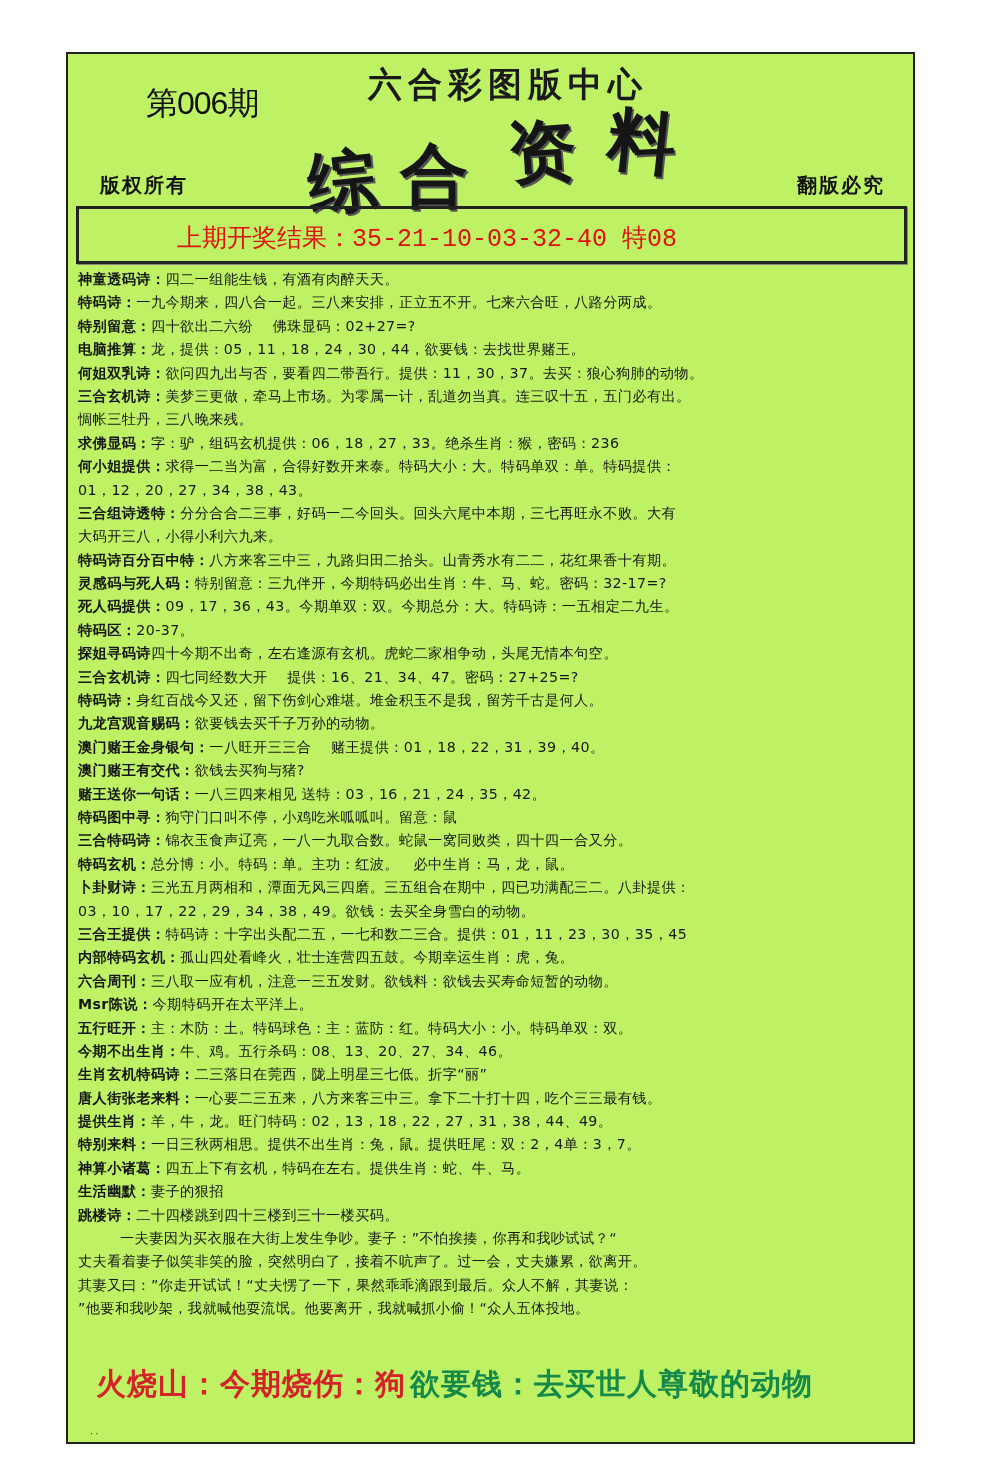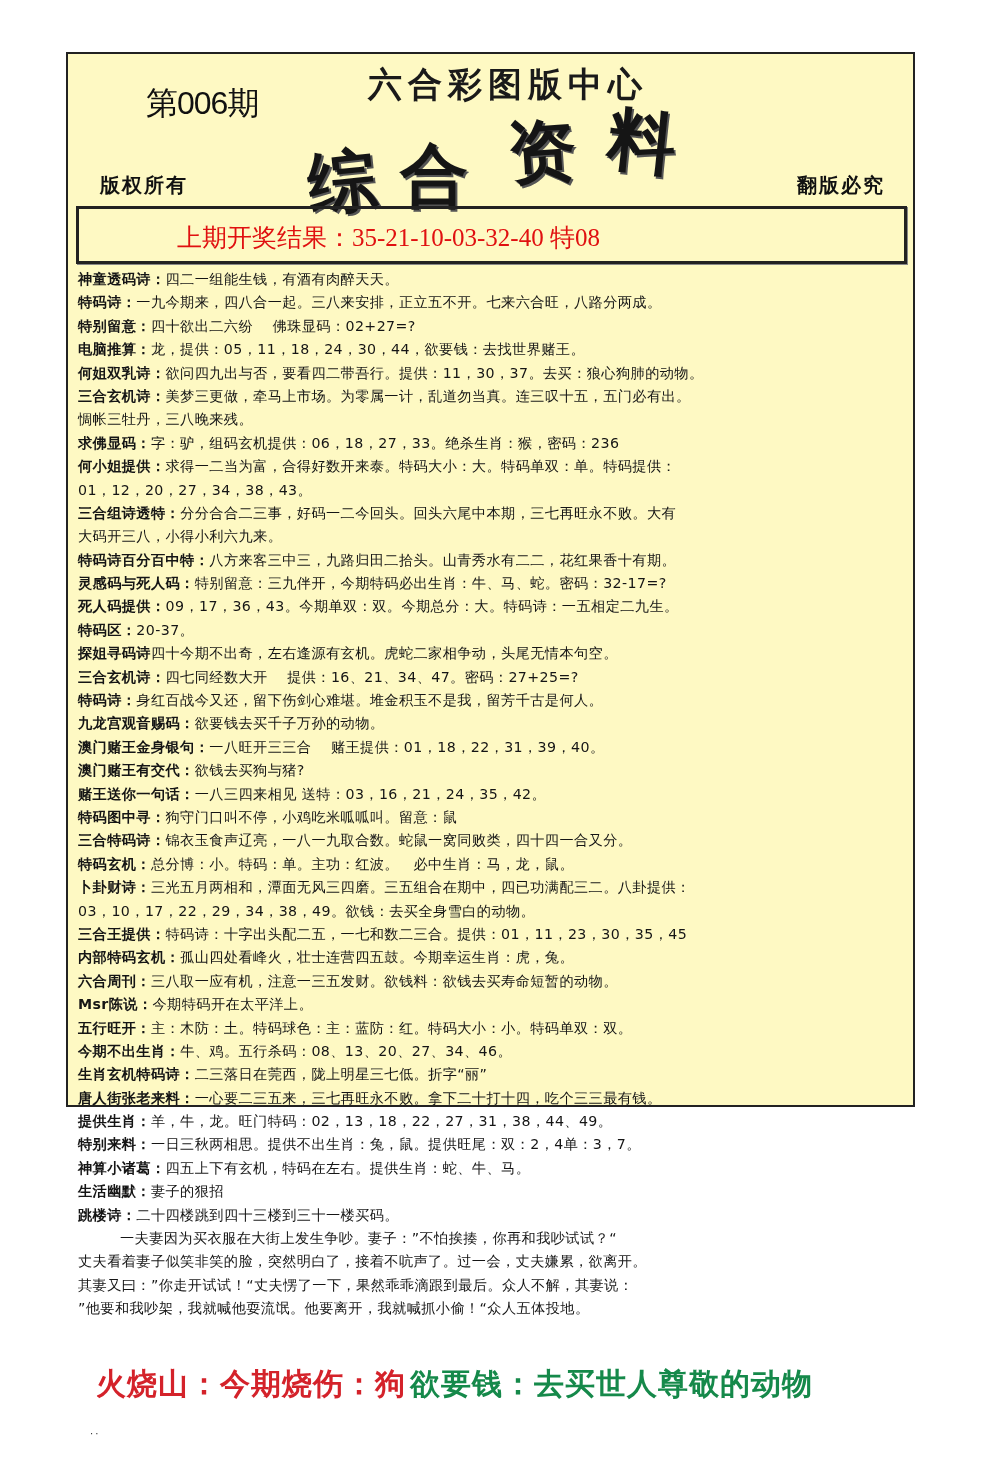--- a/index.html
+++ b/index.html
@@ -13,23 +13,23 @@
       position: relative;
       overflow: hidden;
       font-family: "DejaVu Sans", sans-serif;
       color: #111;
     }
     .sheet {
       position: absolute;
       left: 66px;
       top: 52px;
       width: 849px;
-      height: 1055px;
+      height: 1392px;
       border: 2px solid #222;
-      background: #fef9c3;
+      background: #bef264;
       box-sizing: border-box;
     }
     
     .issue {
       position: absolute;
       left: 78px;
       top: 28px;
       font-family: "Liberation Sans", sans-serif;
       font-size: 32px;
       letter-spacing: -1px;
@@ -89,21 +89,21 @@
       width: 831px;
       height: 58px;
       border: 3px solid #222;
       box-sizing: border-box;
       box-shadow: 1px 1px 0 #888;
     }
     .result-text {
       position: absolute;
       left: 98px;
       top: 12px;
-      font-family: Liberation Serif, serif;
+      font-family: Liberation Mono, monospace;
       font-size: 25px;
       color: #e01010;
       white-space: nowrap;
     }
     
     .content {
       position: absolute;
       left: 10px;
       top: 214px;
       width: 830px;
@@ -189,21 +189,21 @@
       <div class="line"><span class="lbl">特码玄机：</span><span>总分博：小。特码：单。主功：红波。　必中生肖：马，龙，鼠。</span></div>
       <div class="line"><span class="lbl">卜卦财诗：</span><span>三光五月两相和，潭面无风三四磨。三五组合在期中，四已功满配三二。八卦提供：</span></div>
       <div class="line"><span class="lbl"></span><span>03，10，17，22，29，34，38，49。欲钱：去买全身雪白的动物。</span></div>
       <div class="line"><span class="lbl">三合王提供：</span><span>特码诗：十字出头配二五，一七和数二三合。提供：01，11，23，30，35，45</span></div>
       <div class="line"><span class="lbl">内部特码玄机：</span><span>孤山四处看峰火，壮士连营四五鼓。今期幸运生肖：虎，兔。</span></div>
       <div class="line"><span class="lbl">六合周刊：</span><span>三八取一应有机，注意一三五发财。欲钱料：欲钱去买寿命短暂的动物。</span></div>
       <div class="line"><span class="lbl">Msr陈说：</span><span>今期特码开在太平洋上。</span></div>
       <div class="line"><span class="lbl">五行旺开：</span><span>主：木防：土。特码球色：主：蓝防：红。特码大小：小。特码单双：双。</span></div>
       <div class="line"><span class="lbl">今期不出生肖：</span><span>牛、鸡。五行杀码：08、13、20、27、34、46。</span></div>
       <div class="line"><span class="lbl">生肖玄机特码诗：</span><span>二三落日在莞西，陇上明星三七低。折字“丽”</span></div>
-      <div class="line"><span class="lbl">唐人街张老来料：</span><span>一心要二三五来，三七再旺永不败。拿下二十打十四，吃个三三最有钱。</span></div>
+      <div class="line"><span class="lbl">唐人街张老来料：</span><span>一心要二三五来，八方来客三中三。拿下二十打十四，吃个三三最有钱。</span></div>
       <div class="line"><span class="lbl">提供生肖：</span><span>羊，牛，龙。旺门特码：02，13，18，22，27，31，38，44、49。</span></div>
       <div class="line"><span class="lbl">特别来料：</span><span>一日三秋两相思。提供不出生肖：兔，鼠。提供旺尾：双：2，4单：3，7。</span></div>
       <div class="line"><span class="lbl">神算小诸葛：</span><span>四五上下有玄机，特码在左右。提供生肖：蛇、牛、马。</span></div>
       <div class="line"><span class="lbl">生活幽默：</span><span>妻子的狠招</span></div>
       <div class="line"><span class="lbl">跳楼诗：</span><span>二十四楼跳到四十三楼到三十一楼买码。</span></div>
       <div class="line indent">一夫妻因为买衣服在大街上发生争吵。妻子：”不怕挨揍，你再和我吵试试？“</div>
       <div class="line">丈夫看着妻子似笑非笑的脸，突然明白了，接着不吭声了。过一会，丈夫嫌累，欲离开。</div>
       <div class="line">其妻又曰：”你走开试试！“丈夫愣了一下，果然乖乖滴跟到最后。众人不解，其妻说：</div>
       <div class="line">”他要和我吵架，我就喊他耍流氓。他要离开，我就喊抓小偷！“众人五体投地。</div>
     </div>

